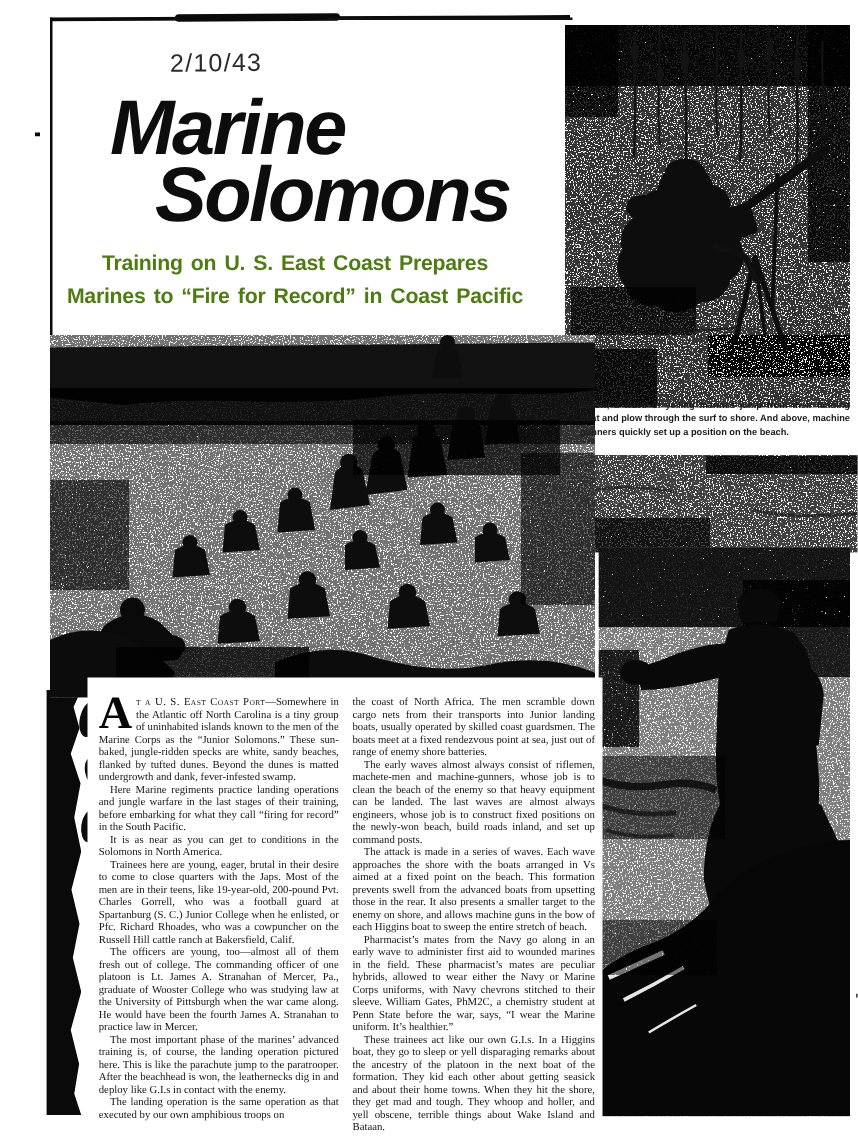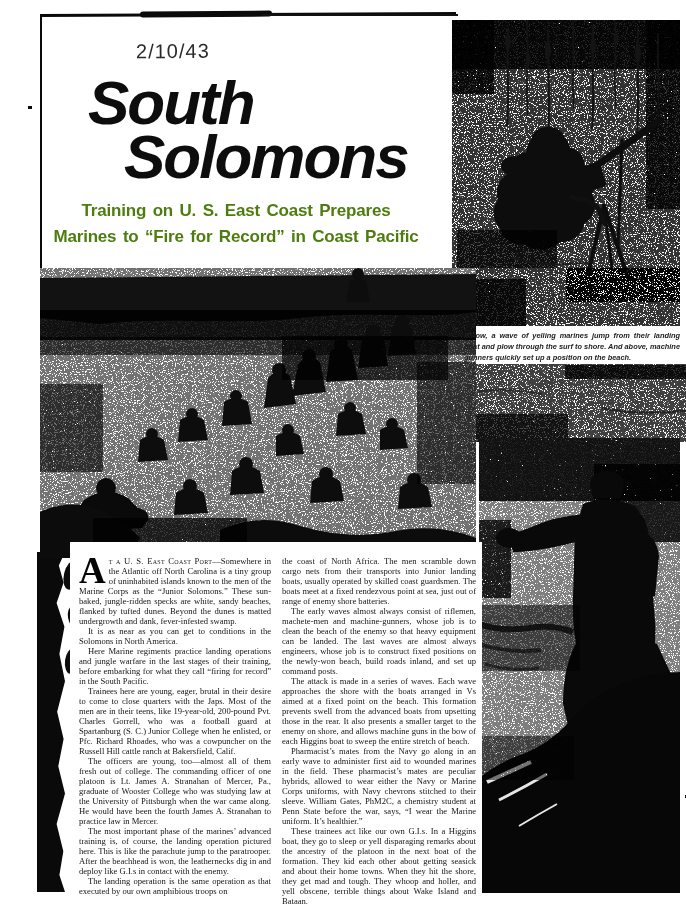--- a/index.html
+++ b/index.html
@@ -38,22 +38,22 @@
   .subhead.s1{top:201px;}
   .subhead.s2{top:227px;}
   
   .photo{position:absolute;display:block;}
   .photo-gunner{left:428px;top:20px;}
   .photo-landing{left:16px;top:268px;z-index:1;}
   .sand-strip{left:428px;top:364px;}
   .photo-jumper{left:455px;top:438px;}
   
   .photo-caption{
-    position:absolute;left:440px;top:330px;width:216px;z-index:4;
-    font-family:"Liberation Sans", sans-serif;font-style:italic;font-weight:bold;
+    position:absolute;left:440px;top:318px;width:216px;z-index:4;
+    font-family:"Liberation Sans", sans-serif;font-weight:bold;
     font-size:7.4px;line-height:11px;color:#1c1c1c;text-align:justify;
   }
   
   .text-panel{
     position:absolute;left:46px;top:542px;width:412px;height:366px;
     background:#ffffff;z-index:5;
   }
   .col{position:absolute;top:14px;width:192px;
     font-size:8.6px;line-height:10px;text-align:justify;color:#141414;}
   .col-1{left:9px;}
@@ -101,21 +101,21 @@
   <div class="speck" style="left:4px;top:106px;width:4px;height:3px;"></div>
   <div class="speck" style="left:17px;top:352px;width:2px;height:14px;"></div>
   <div class="speck" style="left:17px;top:390px;width:2px;height:10px;"></div>
   <div class="speck" style="left:16px;top:422px;width:3px;height:16px;"></div>
   <div class="speck" style="left:17px;top:470px;width:2px;height:8px;"></div>
   <div class="speck" style="left:661px;top:795px;width:5px;height:3px;"></div>
   <div class="speck" style="left:664px;top:846px;width:4px;height:3px;"></div>
 
   <div class="date-note">2/10/43</div>
 
-  <div class="headline l1">South</div>
+  <div class="headline l1">Marine</div>
   <div class="headline l2">Solomons</div>
   <div class="subhead s1">Training on U. S. East Coast Prepares</div>
   <div class="subhead s2">Marines to “Fire for Record” in Coast Pacific</div>
 
   <svg class="photo photo-gunner" width="228" height="306" viewBox="0 0 228 306" role="img" aria-label="Machine gunners set up a position among grassy beach dunes">
     <rect x="0" y="0" width="228" height="306" fill="#ffffff"></rect>
     <rect x="0" y="0" width="228" height="306" fill="#000" filter="url(#spS)" opacity=".8"></rect>
     <rect x="0" y="0" width="228" height="46" fill="#000" filter="url(#spM)" opacity=".85"></rect>
     <rect x="196" y="0" width="32" height="180" fill="#000" filter="url(#spL)" opacity=".8"></rect>
     <rect x="0" y="0" width="40" height="70" fill="#000" filter="url(#spL)" opacity=".8"></rect>
@@ -275,22 +275,22 @@
   </svg>
 
   <div class="left-bar"></div>
   <div class="bar-blob" style="left:40px;top:560px;width:16px;height:30px;transform:rotate(14deg);"></div>
   <div class="bar-blob" style="left:44px;top:606px;width:12px;height:22px;transform:rotate(-10deg);"></div>
   <div class="bar-blob" style="left:41px;top:648px;width:14px;height:26px;transform:rotate(8deg);"></div>
 
   <div class="text-panel">
     <div class="col col-1">
       <p class="lead"><span class="dropcap">A</span><span class="smallcaps">t a U. S. East Coast Port</span><span>—Somewhere in the Atlantic off North Carolina is a tiny group of uninhabited islands known to the men of the Marine Corps as the “Junior Solomons.” These sun-baked, jungle-ridden specks are white, sandy beaches, flanked by tufted dunes. Beyond the dunes is matted undergrowth and dank, fever-infested swamp.</span></p>
+      <p>Here Marine regiments practice landing operations and jungle warfare in the last stages of their training, before embarking for what they call “firing for record” in the South Pacific.</p>
       <p>It is as near as you can get to conditions in the Solomons in North America.</p>
-      <p>Here Marine regiments practice landing operations and jungle warfare in the last stages of their training, before embarking for what they call “firing for record” in the South Pacific.</p>
       <p>Trainees here are young, eager, brutal in their desire to come to close quarters with the Japs. Most of the men are in their teens, like 19-year-old, 200-pound Pvt. Charles Gorrell, who was a football guard at Spartanburg (S. C.) Junior College when he enlisted, or Pfc. Richard Rhoades, who was a cowpuncher on the Russell Hill cattle ranch at Bakersfield, Calif.</p>
       <p>The officers are young, too—almost all of them fresh out of college. The commanding officer of one platoon is Lt. James A. Stranahan of Mercer, Pa., graduate of Wooster College who was studying law at the University of Pittsburgh when the war came along. He would have been the fourth James A. Stranahan to practice law in Mercer.</p>
       <p>The most important phase of the marines’ advanced training is, of course, the landing operation pictured here. This is like the parachute jump to the paratrooper. After the beachhead is won, the leathernecks dig in and deploy like G.I.s in contact with the enemy.</p>
       <p>The landing operation is the same operation as that executed by our own amphibious troops on</p>
     </div>
     <div class="col col-2">
       <p style="text-indent:0">the coast of North Africa. The men scramble down cargo nets from their transports into Junior landing boats, usually operated by skilled coast guardsmen. The boats meet at a fixed rendezvous point at sea, just out of range of enemy shore batteries.</p>
       <p>The early waves almost always consist of riflemen, machete-men and machine-gunners, whose job is to clean the beach of the enemy so that heavy equipment can be landed. The last waves are almost always engineers, whose job is to construct fixed positions on the newly-won beach, build roads inland, and set up command posts.</p>
       <p>The attack is made in a series of waves. Each wave approaches the shore with the boats arranged in Vs aimed at a fixed point on the beach. This formation prevents swell from the advanced boats from upsetting those in the rear. It also presents a smaller target to the enemy on shore, and allows machine guns in the bow of each Higgins boat to sweep the entire stretch of beach.</p>
       <p>Pharmacist’s mates from the Navy go along in an early wave to administer first aid to wounded marines in the field. These pharmacist’s mates are peculiar hybrids, allowed to wear either the Navy or Marine Corps uniforms, with Navy chevrons stitched to their sleeve. William Gates, PhM2C, a chemistry student at Penn State before the war, says, “I wear the Marine uniform. It’s healthier.”</p>

